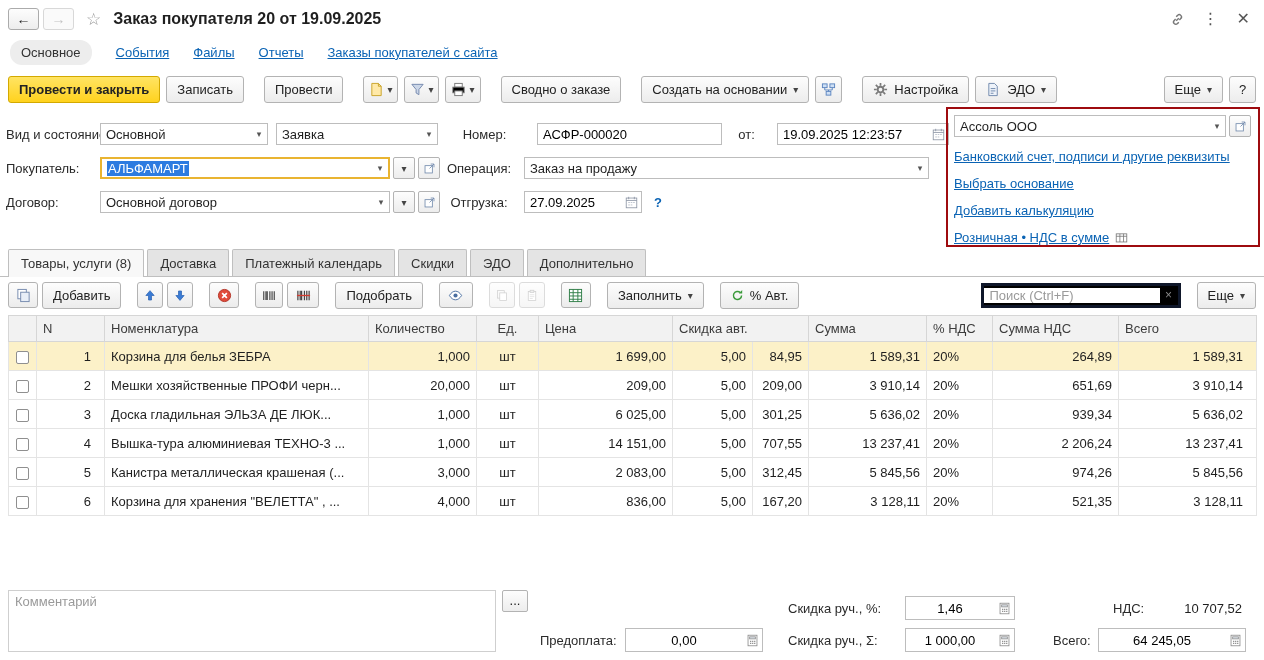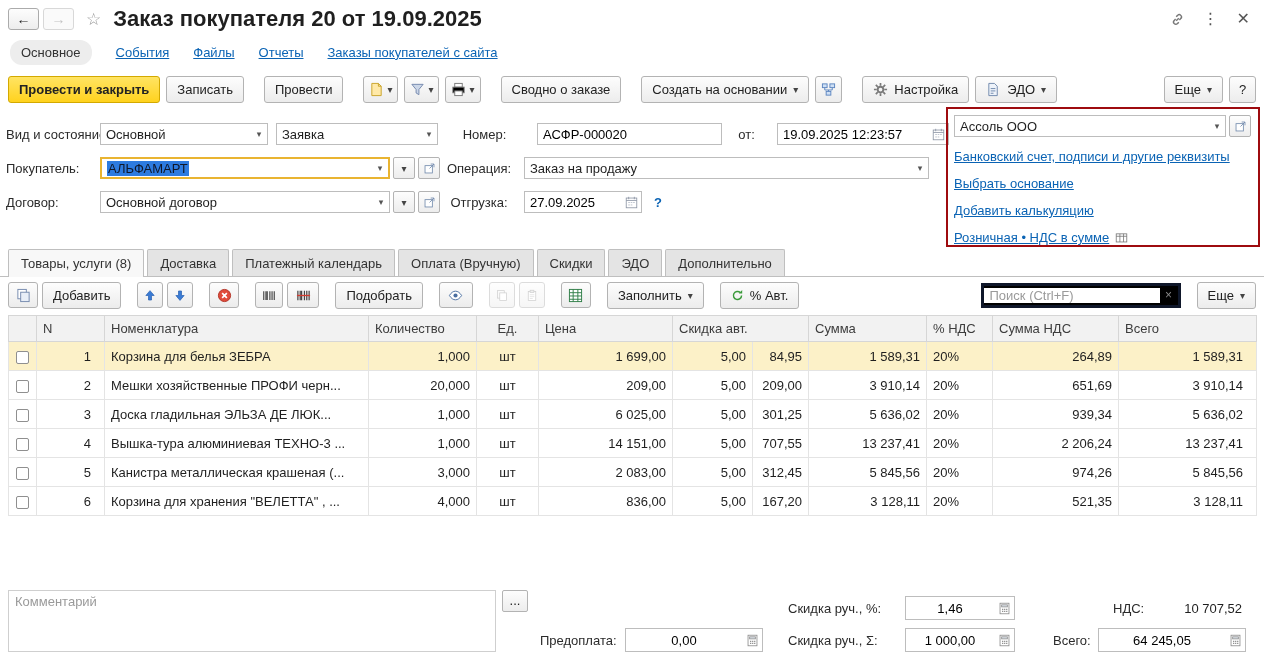--- a/index.html
+++ b/index.html
@@ -8,21 +8,21 @@
 button{font:inherit;cursor:pointer;color:#222}
 svg{display:block}
 .i16{width:15px;height:15px}
 .i14{width:13px;height:13px}
 
 
 .titlebar{display:flex;align-items:center;padding:6px 14px 4px 8px;height:36px}
 .navbtn{width:31px;height:22px;border:1px solid #ababab;border-radius:3px;background:linear-gradient(#fdfdfd,#ededed);font-size:14px;line-height:1;text-align:center;margin-right:4px}
 .navbtn.disabled{color:#c2c2c2;border-color:#d8d8d8;background:#fafafa;cursor:default}
 .star{font-size:17px;color:#9a9a9a;margin:0 4px 0 8px;background:none;border:none}
-.title{font-size:22px;font-weight:700;margin-left:8px;white-space:nowrap}
+.title{font-size:16px;font-weight:700;margin-left:8px;white-space:nowrap}
 .tb-right{margin-left:auto;display:flex;align-items:center;gap:18px}
 .tb-ic{background:none;border:none;font-size:16px;color:#555;line-height:1}
 
 
 .section-tabs{display:flex;align-items:center;gap:24px;padding:2px 10px;height:32px}
 .tab-main{background:#ededed;border-radius:12px;padding:5px 11px;color:#333;border:none}
 .tab-link{color:#0a63b4;text-decoration:underline;background:none;border:none;font-size:13px}
 
 
 .cmdbar{display:flex;align-items:center;gap:6px;padding:8px 8px 10px}
@@ -37,21 +37,21 @@
 
 .form-area{padding:10px 0 0;position:relative}
 .frow{display:flex;align-items:center;height:22px;margin:0 0 12px;padding-left:6px}
 .lbl{width:94px;flex:none;white-space:nowrap;overflow:hidden;color:#2b2b2b}
 .lblr{flex:none;text-align:center;padding-right:6px;white-space:nowrap;color:#2b2b2b}
 .combo{height:22px;border:1px solid #bdbdbd;background:#fff;display:flex;align-items:center;flex:none}
 .combo .val{flex:1;padding:0 5px;white-space:nowrap;overflow:hidden}
 .combo .dd{width:16px;text-align:center;font-size:9px;color:#555;flex:none}
 .combo input{flex:1;border:none;outline:none;padding:0 5px;font:inherit;min-width:0;background:transparent}
 .combo.focus{border:2px solid #e9b431}
-.sel{background:#2d7be0;color:#0f172a;padding:0 1px}
+.sel{background:#2d7be0;color:#ffffff;padding:0 1px}
 .txt{height:22px;border:1px solid #bdbdbd;padding:0 5px;font:inherit;outline:none;flex:none}
 .sqbtn{width:22px;height:22px;border:1px solid #b3b3b3;background:linear-gradient(#fdfdfd,#ededed);border-radius:2px;display:inline-flex;align-items:center;justify-content:center;margin-left:3px;flex:none;padding:0}
 .icbtn-in{border:none;background:transparent;width:20px;height:20px;display:flex;align-items:center;justify-content:center;flex:none;padding:0}
 .hint{color:#0a63b4;font-weight:700;margin-left:12px}
 .org-panel{position:absolute;left:954px;top:2px;width:300px}
 .org-row{display:flex;align-items:center}
 .link{display:block;color:#0a63b4;text-decoration:underline;margin-top:12px;background:none;border:none;text-align:left;font-size:13px;white-space:nowrap}
 .link-row{display:flex;align-items:center;gap:6px;margin-top:12px}
 .link-row .link{margin-top:0}
 .annotation{position:absolute;left:946px;top:-6px;width:314px;height:140px;border:2px solid #9e0b0f;pointer-events:none}
@@ -293,21 +293,20 @@
             <path d="M1.5 6.5h13M6 3.5v10M10.5 3.5v10" stroke="#777"></path>
           </svg>
       </div>
     </div>
   </div>
 
   <div class="doc-tabs">
     <button class="doc-tab active">Товары, услуги (8)</button>
     <button class="doc-tab">Доставка</button>
     <button class="doc-tab">Платежный календарь</button>
-    <button class="doc-tab">Оплата (Вручную)</button>
     <button class="doc-tab">Скидки</button>
     <button class="doc-tab">ЭДО</button>
     <button class="doc-tab">Дополнительно</button>
   </div>
 
   <div class="tbl-toolbar">
     <button class="ibtn" style="width:30px">
       <svg class="i16" viewBox="0 0 16 16">
           <rect x="2" y="1.5" width="9" height="10" fill="#fff" stroke="#7388ad"></rect>
           <rect x="5" y="4.5" width="9" height="10" fill="#e8eef7" stroke="#7388ad"></rect>

